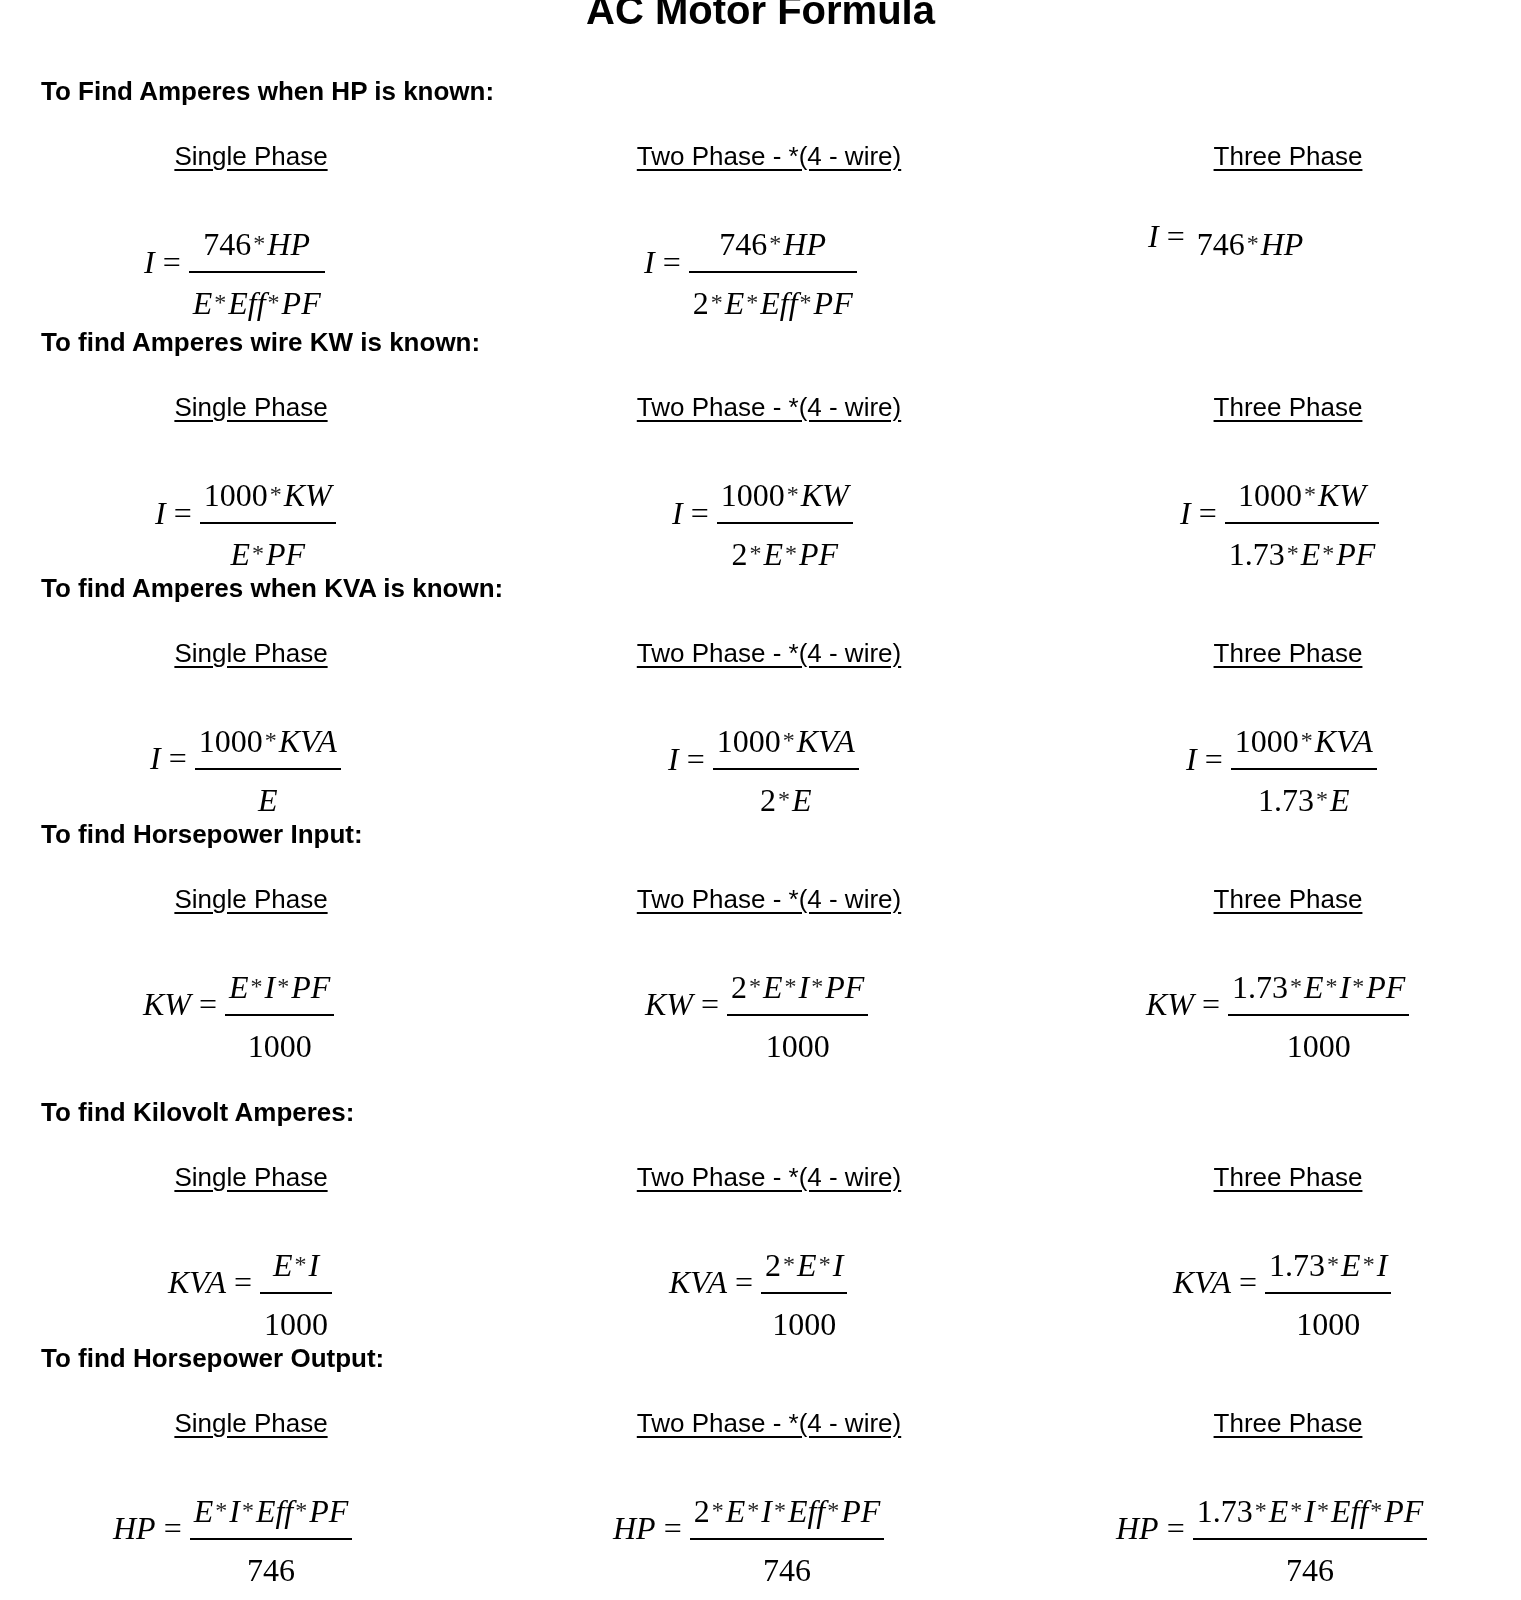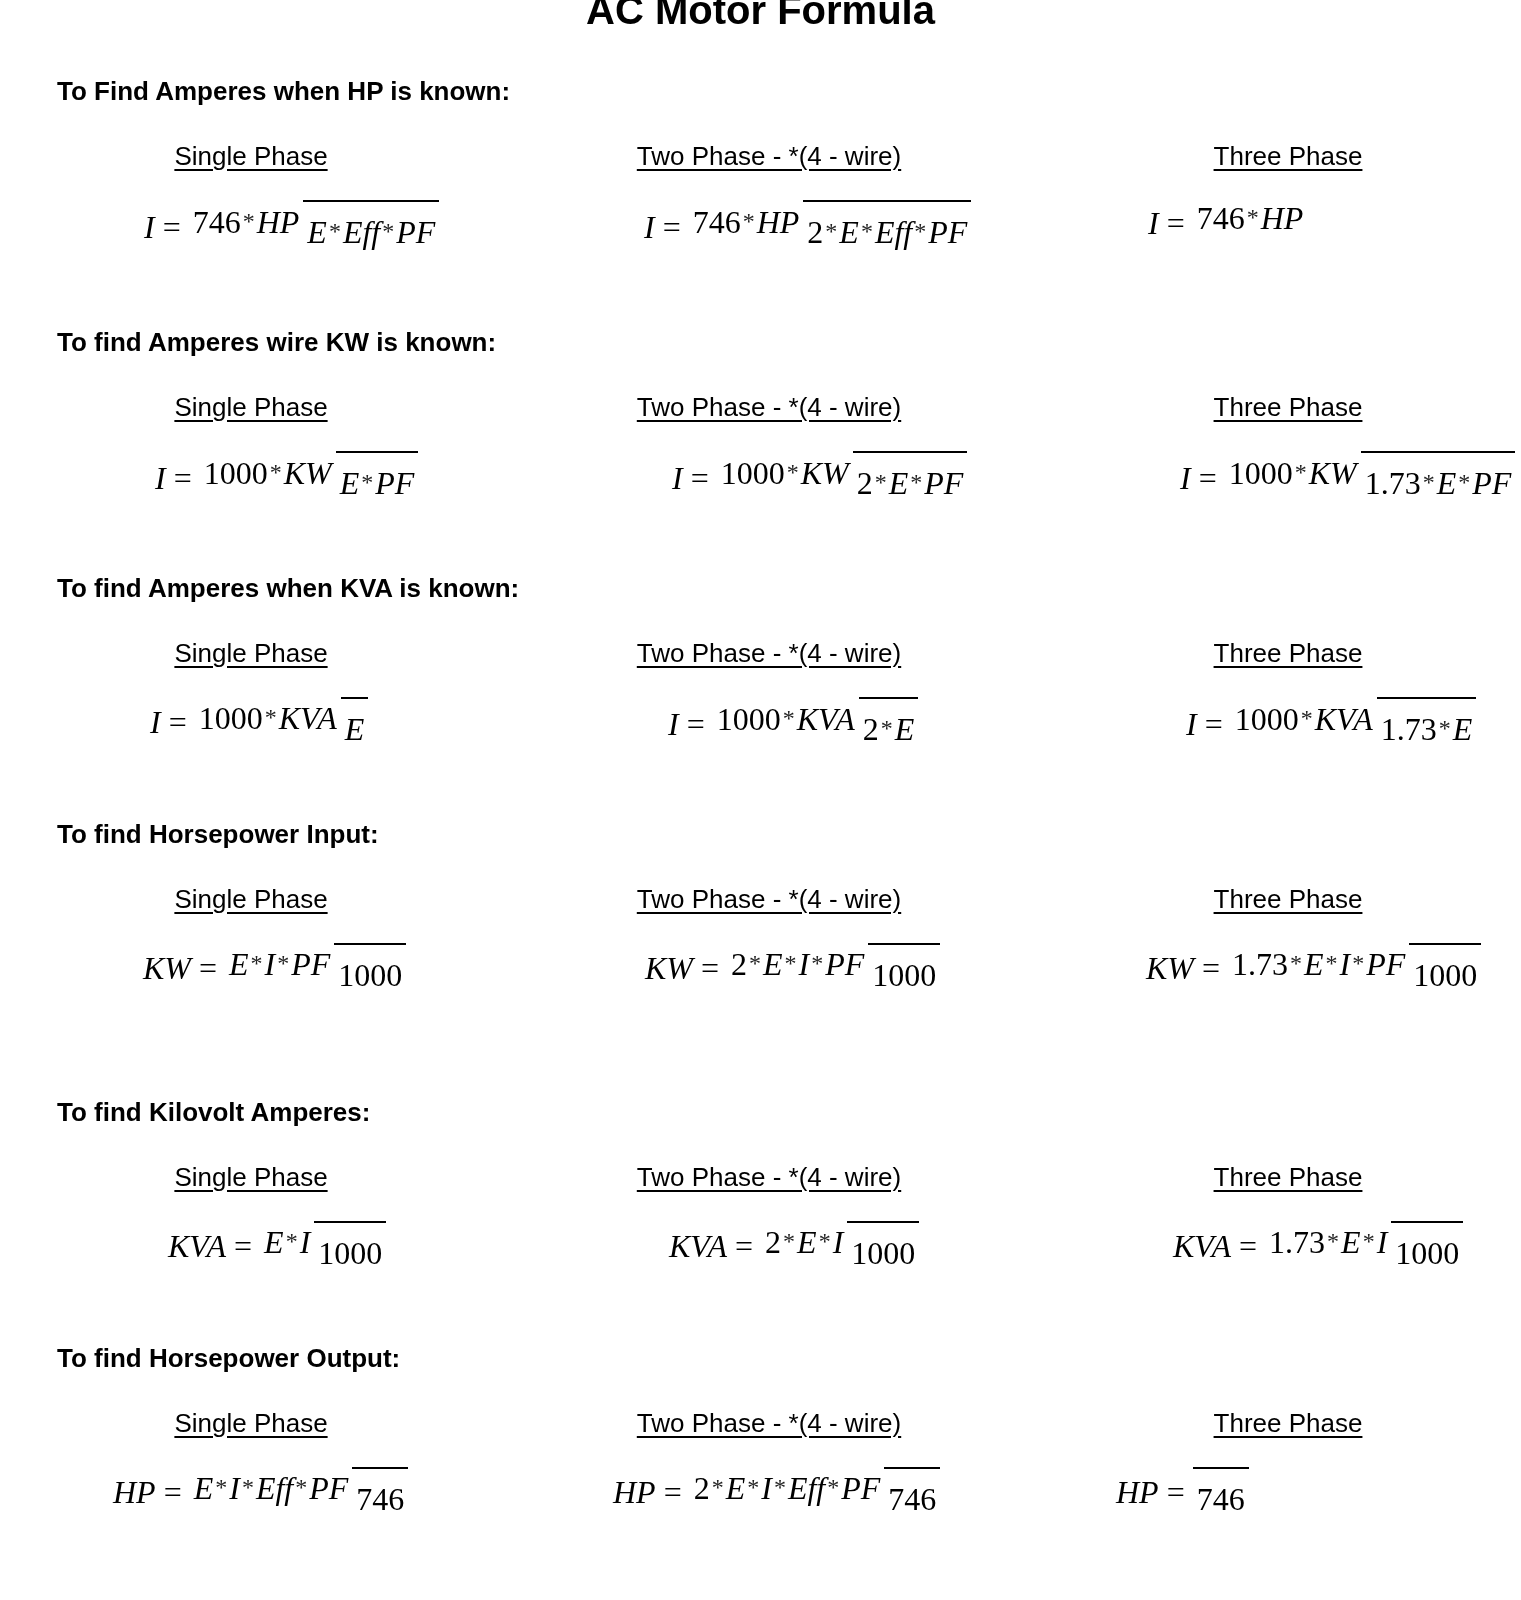--- a/index.html
+++ b/index.html
@@ -5,37 +5,36 @@
   html, body { margin: 0; padding: 0; background: #ffffff; }
   body { width: 1521px; height: 1600px; position: relative; overflow: hidden; color: #000; }
   .title {
     position: absolute; left: 0; width: 1521px; top: -14px; text-align: center;
     font-family: "Liberation Sans", sans-serif; font-weight: bold; font-size: 40px; line-height: 48px;
   }
   .section-heading {
     position: absolute; left: 41px;
     font-family: "Liberation Sans", sans-serif; font-weight: bold; font-size: 26px; line-height: 30px;
     white-space: nowrap;
-    margin-left: 16px;
   }
   .col-heading {
     position: absolute; transform: translateX(-50%);
     font-family: "Liberation Sans", sans-serif; font-size: 26px; line-height: 30px;
     text-decoration: underline; text-underline-offset: 4px; text-decoration-thickness: 2px;
     white-space: nowrap;
     text-align: center;
   }
   .formula {
     position: absolute; display: flex; align-items: center;
     font-family: "Liberation Serif", serif; font-size: 32px; line-height: 36px;
     white-space: nowrap;
   }
   .lhs { font-style: italic; }
   .eq { margin: 0 8px 0 8px; font-style: normal; }
-  .frac { display: inline-flex; flex-direction: row; align-items: center; }
+  .frac { display: inline-flex; flex-direction: column; align-items: center; margin-top: 26px; }
   .num { padding: 0 4px 6px 4px; text-align: center; }
   .den { padding: 12px 4px 0 4px; text-align: center; border-top: 2px solid #000; align-self: stretch; }
   .tok-n { font-style: normal; }
   .tok-v { font-style: italic; }
   .tok-s { font-style: normal; font-size: 24px; position: relative; top: -4px; margin: 0 2px; color: #222; }
 </style>
 </head>
 <body>
 
 <div class="title">AC Motor Formula</div>
@@ -196,16 +195,17 @@
       <span class="frac">
         <span class="num"><span class="tok-n">2</span><span class="tok-s">*</span><span class="tok-v">E</span><span class="tok-s">*</span><span class="tok-v">I</span><span class="tok-s">*</span><span class="tok-v">Eff</span><span class="tok-s">*</span><span class="tok-v">PF</span></span>
         <span class="den"><span class="tok-n">746</span></span>
       </span>
     </div>
     <div class="col-heading" style="left: 1288px; top: 1408px;">Three Phase</div>
     <div class="formula" style="left: 1116px; top: 1467px;">
       <span class="lhs">HP</span>
       <span class="eq">=</span>
       <span class="frac">
+        <span class="num"><span class="tok-n">1.73</span><span class="tok-s">*</span><span class="tok-v">E</span><span class="tok-s">*</span><span class="tok-v">I</span><span class="tok-s">*</span><span class="tok-v">Eff</span><span class="tok-s">*</span><span class="tok-v">PF</span></span>
         <span class="den"><span class="tok-n">746</span></span>
       </span>
     </div>
   </div>
 
 </body></html>

